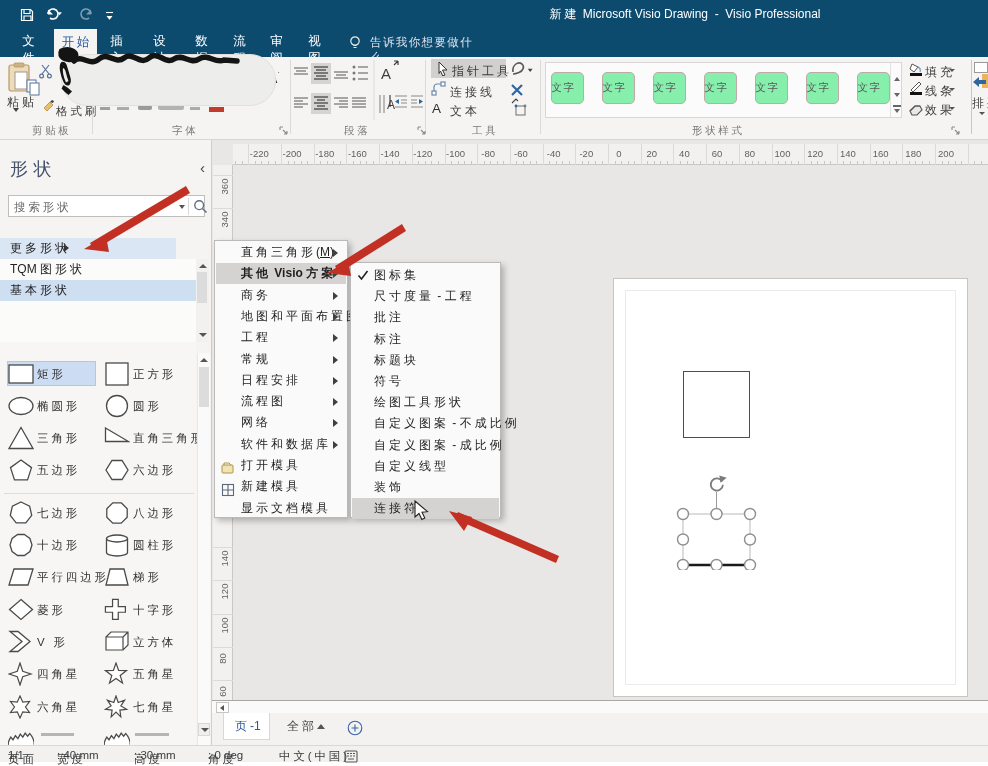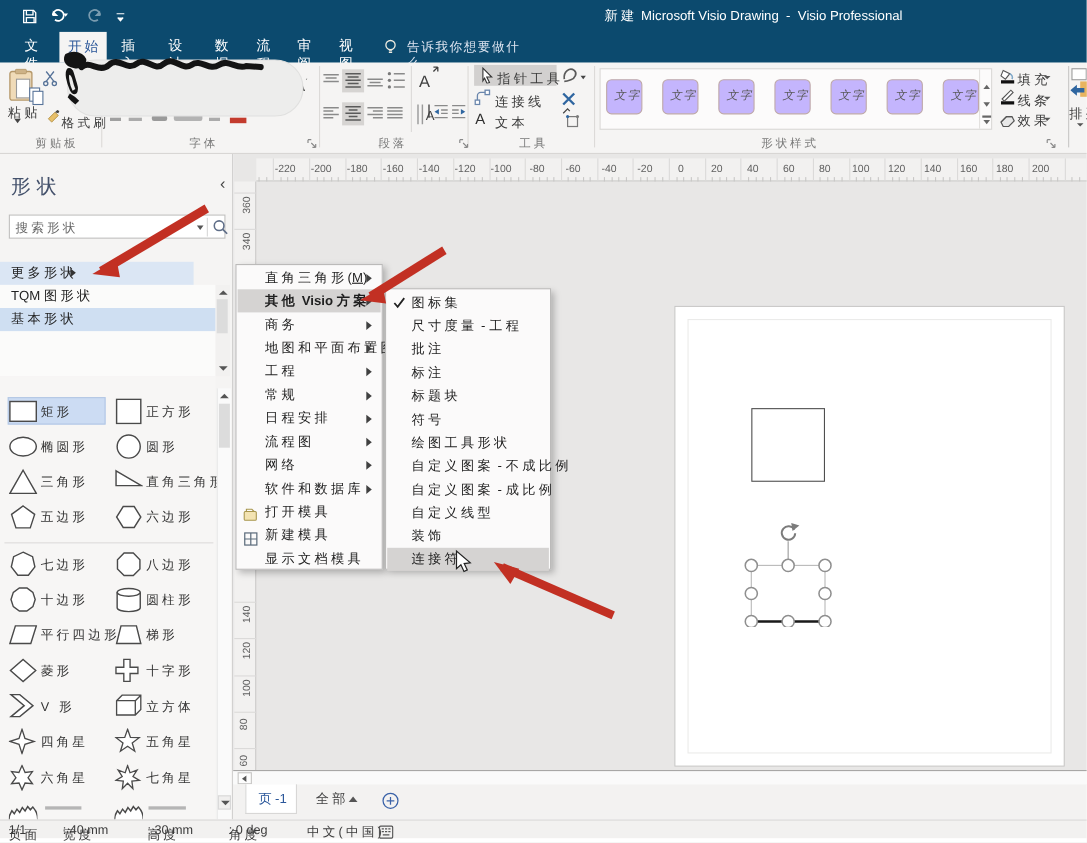--- a/index.html
+++ b/index.html
@@ -12,21 +12,21 @@
 .tab { position:absolute; top:33px; height:24px; color:#fff; font-size:12.5px; text-align:center; }
 #tab-active { position:absolute; left:54px; top:29px; width:43px; height:28px; background:#f5f4f3; }
 #tab-active span { position:absolute; left:0; top:5px; width:100%; text-align:center; color:#2a5699; font-size:12.5px; letter-spacing:.2em; padding-left:.2em;}
 
 #ribbon { position:absolute; left:0; top:57px; width:988px; height:83px; background:#f5f4f3; border-bottom:1px solid #d8d6d4; }
 .rdiv { position:absolute; top:3px; width:1px; height:74px; background:#dcdad8; }
 .rlabel { position:absolute; top:67px; font-size:10.5px; color:#7a7a7a; white-space:nowrap; }
 .launch { position:absolute; top:69px; width:10px; height:10px; }
 .rtext { font-size:12px; color:#3b3b3b; white-space:nowrap; }
 
-.stybox { position:absolute; top:15px; width:33px; height:32px; background:#c4b5fd; border:1.5px solid #bfa9a9; border-radius:5px; color:#585858; font-size:10.5px; text-align:right; line-height:29px; letter-spacing:.15em;font-style:italic;}
+.stybox { position:absolute; top:15px; width:33px; height:32px; background:#86efac; border:1.5px solid #bfa9a9; border-radius:5px; color:#585858; font-size:10.5px; text-align:left; line-height:29px; letter-spacing:.15em;}
 
 #blob { position:absolute; left:61px; top:-3px; width:215px; height:52px; background:#ededec; border:1px solid #e0e0df; border-radius:26px; z-index:30; }
 
 #panel { position:absolute; left:0; top:140px; width:212px; height:605px; background:#f5f4f3; border-right:1px solid #cfcecd; }
 #shapes-title { position:absolute; left:10px; top:17px; font-size:18px; color:#44516b; letter-spacing:.3em; }
 #searchbox { position:absolute; left:8px; top:55px; width:197px; height:22px; background:#fff; border:1px solid #bfbebd;padding-left:48px; }
 #searchbox .ph { position:absolute; left:5px; top:4px; font-size:11.5px; color:#6a6a6a; }
 .prow { position:absolute; left:0; width:176px; height:20px; font-size:12px; color:#222; line-height:20px; }
 #shapegrid { position:absolute; left:0; top:202px; width:196px; height:403px; background:#f7f6f5; }
 .sicon { position:absolute; }

